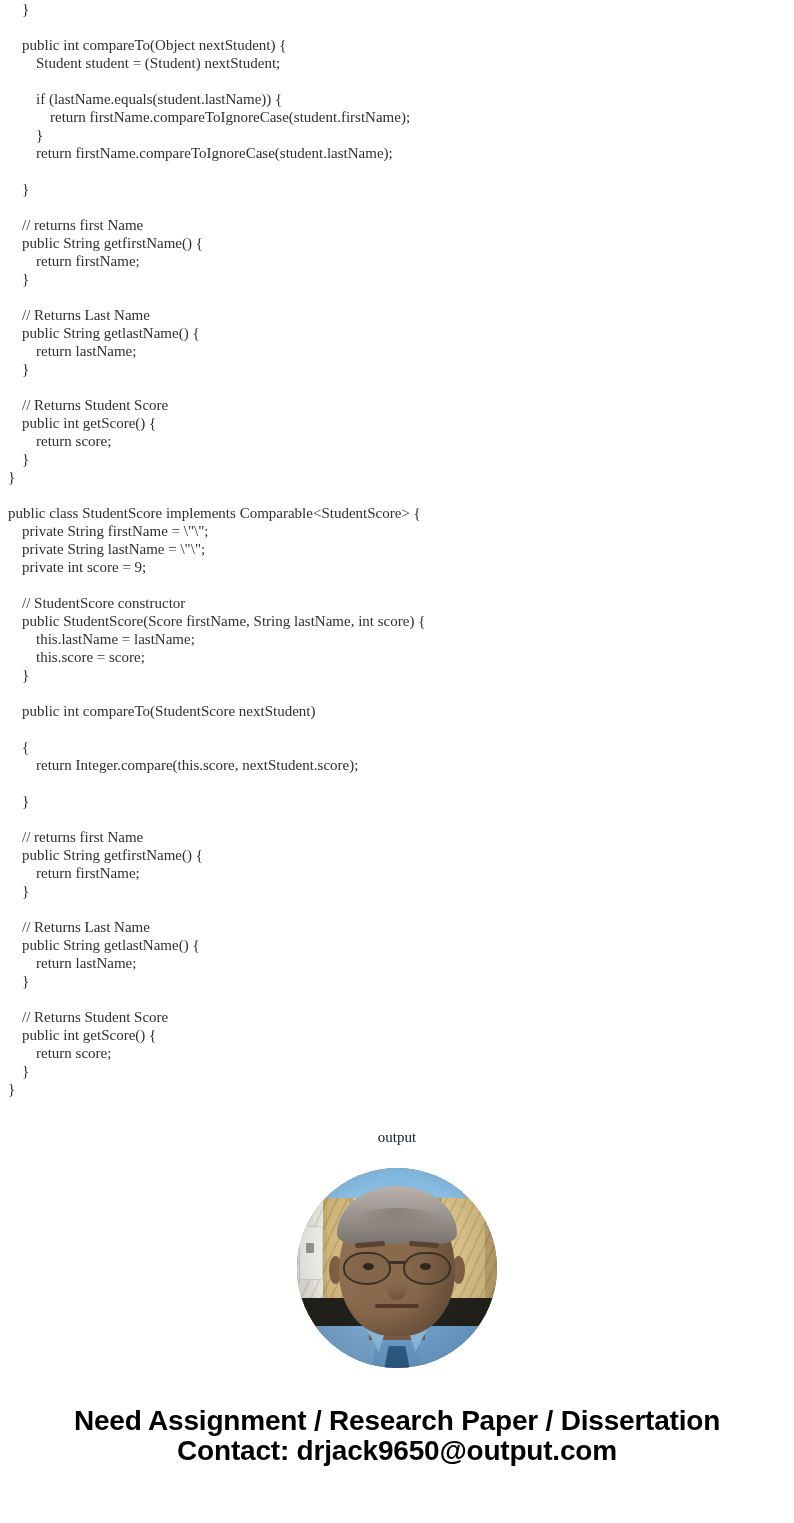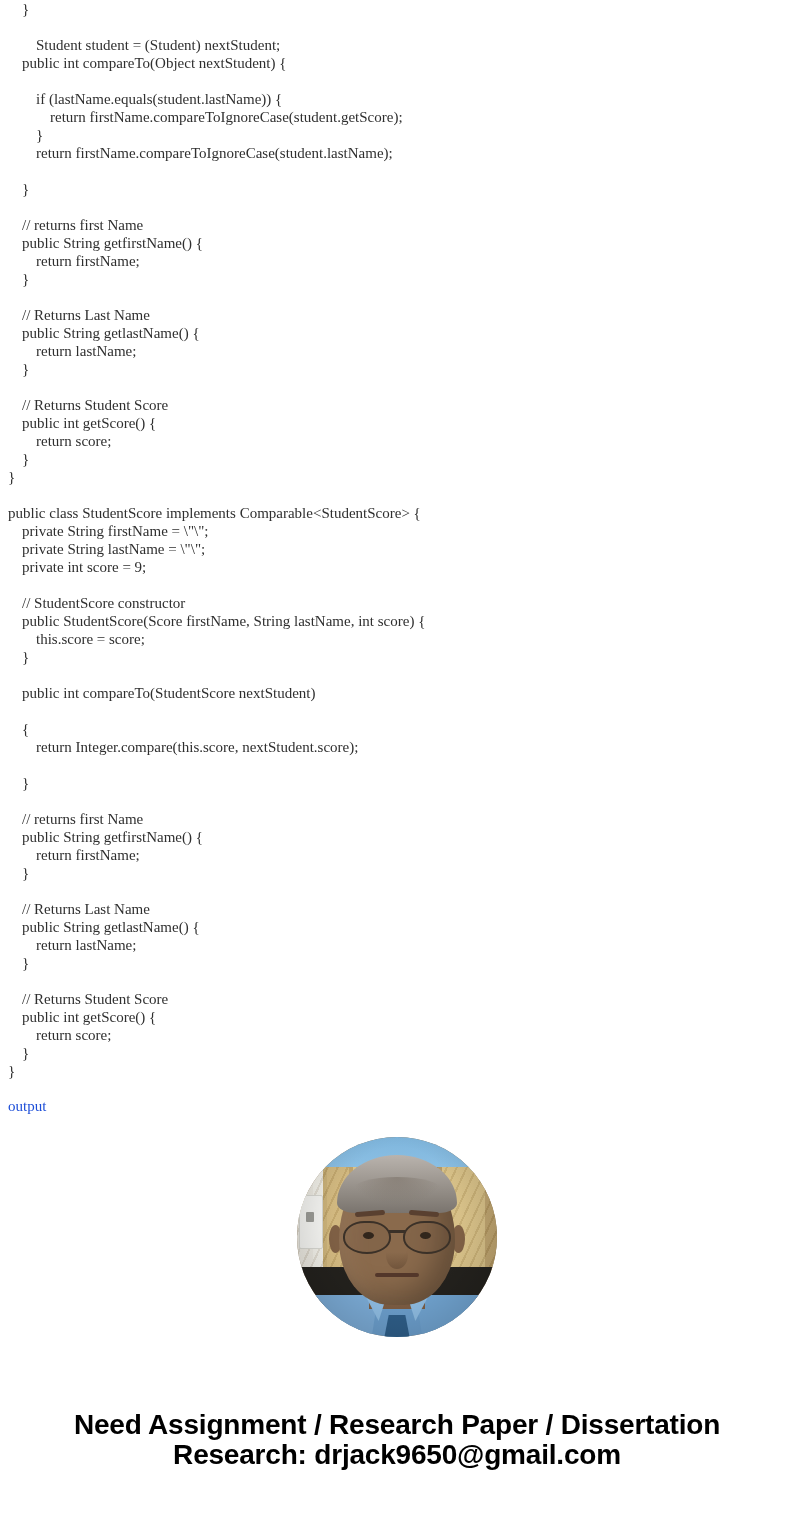--- a/index.html
+++ b/index.html
@@ -43,23 +43,24 @@
   }
   .ind0 { padding-left: 0px; }
   .ind1 { padding-left: 14px; }
   .ind2 { padding-left: 28px; }
   .ind3 { padding-left: 42px; }
 
   .output-label {
     font-family: "Liberation Serif", "DejaVu Serif", serif;
     font-size: 15px;
     line-height: 18px;
-    color: #1d4ed8;
+    color: #0f172a;
     padding: 0 8px;
-    margin-top: 17px;
+    margin-top: 30px;
+    text-align: center;
   }
 
   
   .portrait-wrap {
     width: 100%;
     display: flex;
     justify-content: center;
     margin-top: 22px;
   }
   .portrait {
@@ -274,45 +275,45 @@
   .pg-ear-r { right: 32px; }
   .pg-shade {
     position: absolute;
     inset: 0;
     background: radial-gradient(ellipse at 50% 42%, rgba(0,0,0,0) 45%, rgba(0,0,0,.22) 100%);
     pointer-events: none;
   }
 
   
   .promo {
-    margin-top: 73px;
+    margin-top: 38px;
     text-align: center;
     font-family: "Liberation Sans", "DejaVu Sans", sans-serif;
     font-weight: bold;
     color: #000000;
     line-height: 30px;
     padding: 0 16px;
   }
   .promo .l1 { font-size: 28px; letter-spacing: -0.2px; }
   .promo .l2 { font-size: 28px; letter-spacing: -0.2px; }
   .promo .l3 { font-size: 28px; letter-spacing: -0.2px; }
 </style>
 </head>
 <body>
 
 <div class="page">
 
   <div class="code-block">
       <div class="code-line ind1">}</div>
       <div class="code-line ind0 blank"></div>
+      <div class="code-line ind1">public int compareTo(Object nextStudent) {</div>
       <div class="code-line ind2">Student student = (Student) nextStudent;</div>
-      <div class="code-line ind1">public int compareTo(Object nextStudent) {</div>
       <div class="code-line ind0 blank"></div>
       <div class="code-line ind2">if (lastName.equals(student.lastName)) {</div>
-      <div class="code-line ind3">return firstName.compareToIgnoreCase(student.getScore);</div>
+      <div class="code-line ind3">return firstName.compareToIgnoreCase(student.firstName);</div>
       <div class="code-line ind2">}</div>
       <div class="code-line ind2">return firstName.compareToIgnoreCase(student.lastName);</div>
       <div class="code-line ind0 blank"></div>
       <div class="code-line ind1">}</div>
       <div class="code-line ind0 blank"></div>
       <div class="code-line ind1">// returns first Name</div>
       <div class="code-line ind1">public String getfirstName() {</div>
       <div class="code-line ind2">return firstName;</div>
       <div class="code-line ind1">}</div>
       <div class="code-line ind0 blank"></div>
@@ -327,20 +328,21 @@
       <div class="code-line ind1">}</div>
       <div class="code-line ind0">}</div>
       <div class="code-line ind0 blank"></div>
       <div class="code-line ind0">public class StudentScore implements Comparable&lt;StudentScore&gt; {</div>
       <div class="code-line ind1">private String firstName = \"\";</div>
       <div class="code-line ind1">private String lastName = \"\";</div>
       <div class="code-line ind1">private int score = 9;</div>
       <div class="code-line ind0 blank"></div>
       <div class="code-line ind1">// StudentScore constructor</div>
       <div class="code-line ind1">public StudentScore(Score firstName, String lastName, int score) {</div>
+      <div class="code-line ind2">this.lastName = lastName;</div>
       <div class="code-line ind2">this.score = score;</div>
       <div class="code-line ind1">}</div>
       <div class="code-line ind0 blank"></div>
       <div class="code-line ind1">public int compareTo(StudentScore nextStudent)</div>
       <div class="code-line ind0 blank"></div>
       <div class="code-line ind1">{</div>
       <div class="code-line ind2">return Integer.compare(this.score, nextStudent.score);</div>
       <div class="code-line ind0 blank"></div>
       <div class="code-line ind1">}</div>
       <div class="code-line ind0 blank"></div>
@@ -391,16 +393,16 @@
         <div class="pg-bridge"></div>
       </div>
       <div class="pg-nose"></div>
       <div class="pg-mouth"></div>
       <div class="pg-shade"></div>
     </div>
   </div>
 
   <div class="promo">
     <div class="l1">Need Assignment / Research Paper / Dissertation</div>
-    <div class="l3">Research: drjack9650@gmail.com</div>
+    <div class="l3">Contact: drjack9650@output.com</div>
   </div>
 
 </div>
 
 </body></html>

